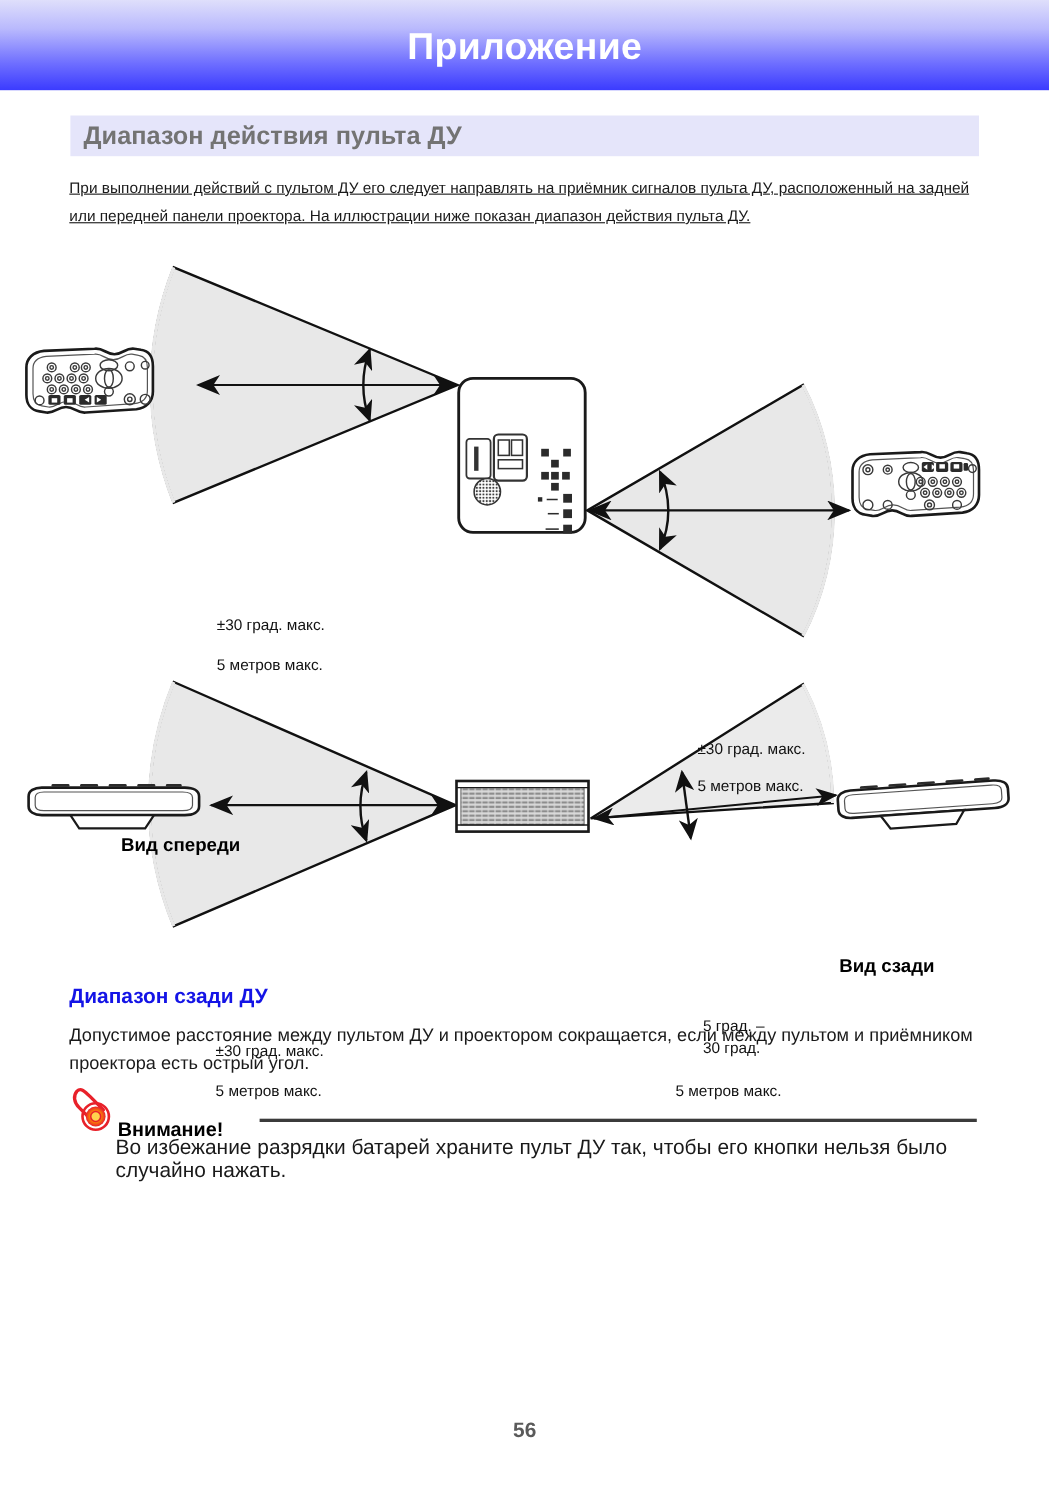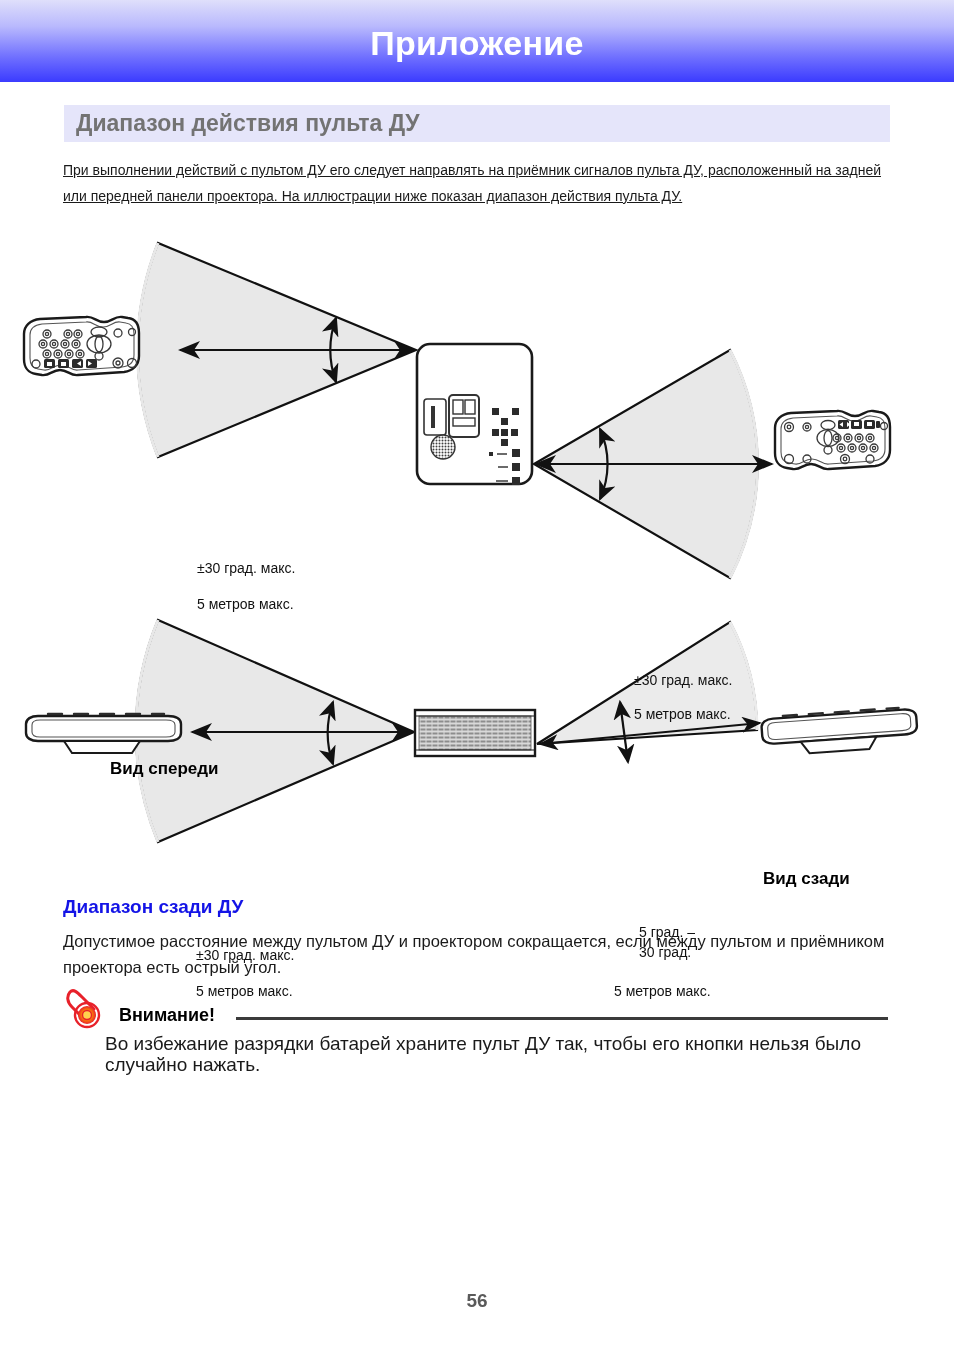--- a/index.html
+++ b/index.html
@@ -134,27 +134,26 @@
   .caution-icon {
     position: absolute;
     left: 0px;
     top: -14px;
     width: 46px;
     height: 44px;
   }
   .caution-title {
     position: absolute;
     left: 44px;
-    top: 6px;
+    top: 18px;
     font-size: 18px;
     font-weight: bold;
     color: #000;
     line-height: 1;
     white-space: nowrap;
-    margin-left: 12px;
   }
   .caution-rule {
     position: absolute;
     left: 173px;
     top: 17px;
     width: 652px;
     height: 3px;
     background: #3b3b3b;
   }
   .caution-body {

